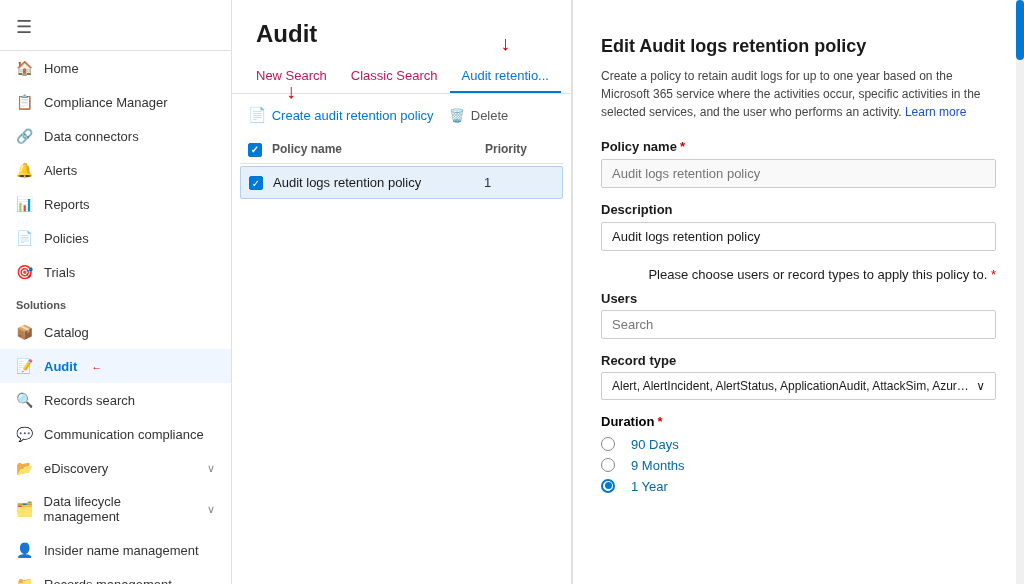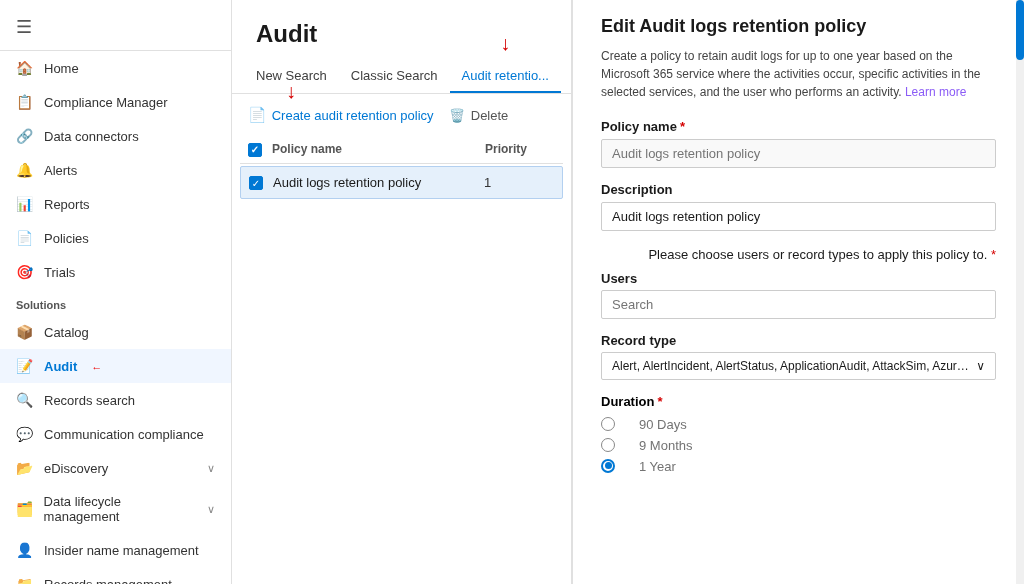--- a/index.html
+++ b/index.html
@@ -74,21 +74,21 @@
     .audit-tabs {
       display: flex;
       border-bottom: 1px solid #e0e0e0;
       padding: 0 12px;
       position: relative;
     }
     .audit-tab {
       padding: 8px 12px;
       font-size: 13px;
       cursor: pointer;
-      color: #404040;
+      color: #be185d;
       white-space: nowrap;
     }
     .audit-tab.active {
       color: #0078d4;
       border-bottom: 2px solid #0078d4;
       font-weight: 500;
     }
     .red-arrow {
       position: absolute;
       top: -28px;
@@ -151,38 +151,38 @@
       background: #0078d4;
       border: 1px solid #0078d4;
       display: inline-flex; align-items: center; justify-content: center;
       color: #fff; font-size: 10px; border-radius: 2px;
     }
 
     
     .edit-panel {
       flex: 1;
       background: #fff;
-      padding: 16px 28px;
+      padding: 36px 28px;
       overflow-y: auto;
       border-left: 1px solid #e0e0e0;
       position: relative;
     }
     .edit-panel-title {
       font-size: 18px;
       font-weight: 700;
       color: #1a1a1a;
       margin-bottom: 10px;
     }
     .edit-panel-desc {
       font-size: 12px;
       color: #444;
       line-height: 1.5;
       margin-bottom: 18px;
     }
-    .learn-more { color: #8b5cf6; cursor: pointer; }
+    .learn-more { color: #1d4ed8; cursor: pointer; }
     .form-field { margin-bottom: 14px; }
     .form-label {
       font-size: 13px;
       font-weight: 600;
       color: #1a1a1a;
       margin-bottom: 5px;
       display: flex;
       align-items: center;
       gap: 3px;
     }
@@ -236,24 +236,24 @@
       font-size: 13px;
       font-weight: 600;
       display: flex;
       align-items: center;
       gap: 3px;
       margin-bottom: 8px;
     }
     .radio-option {
       display: flex;
       align-items: flex-start;
-      gap: 24px;
+      gap: 16px;
       margin-bottom: 6px;
       font-size: 13px;
-      color: #737373;
+      color: #0369a1;
       cursor: pointer;
     }
     .radio-circle {
       width: 14px; height: 14px;
       border: 1.5px solid #888;
       border-radius: 50%;
       display: inline-block;
     }
     .radio-filled {
       width: 14px; height: 14px;

